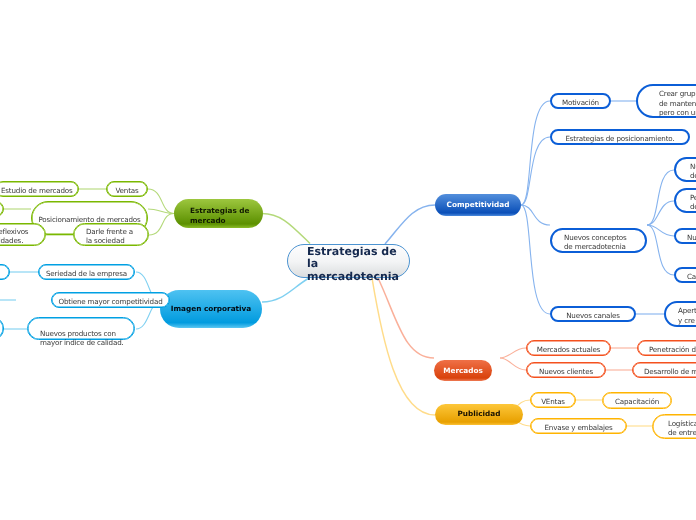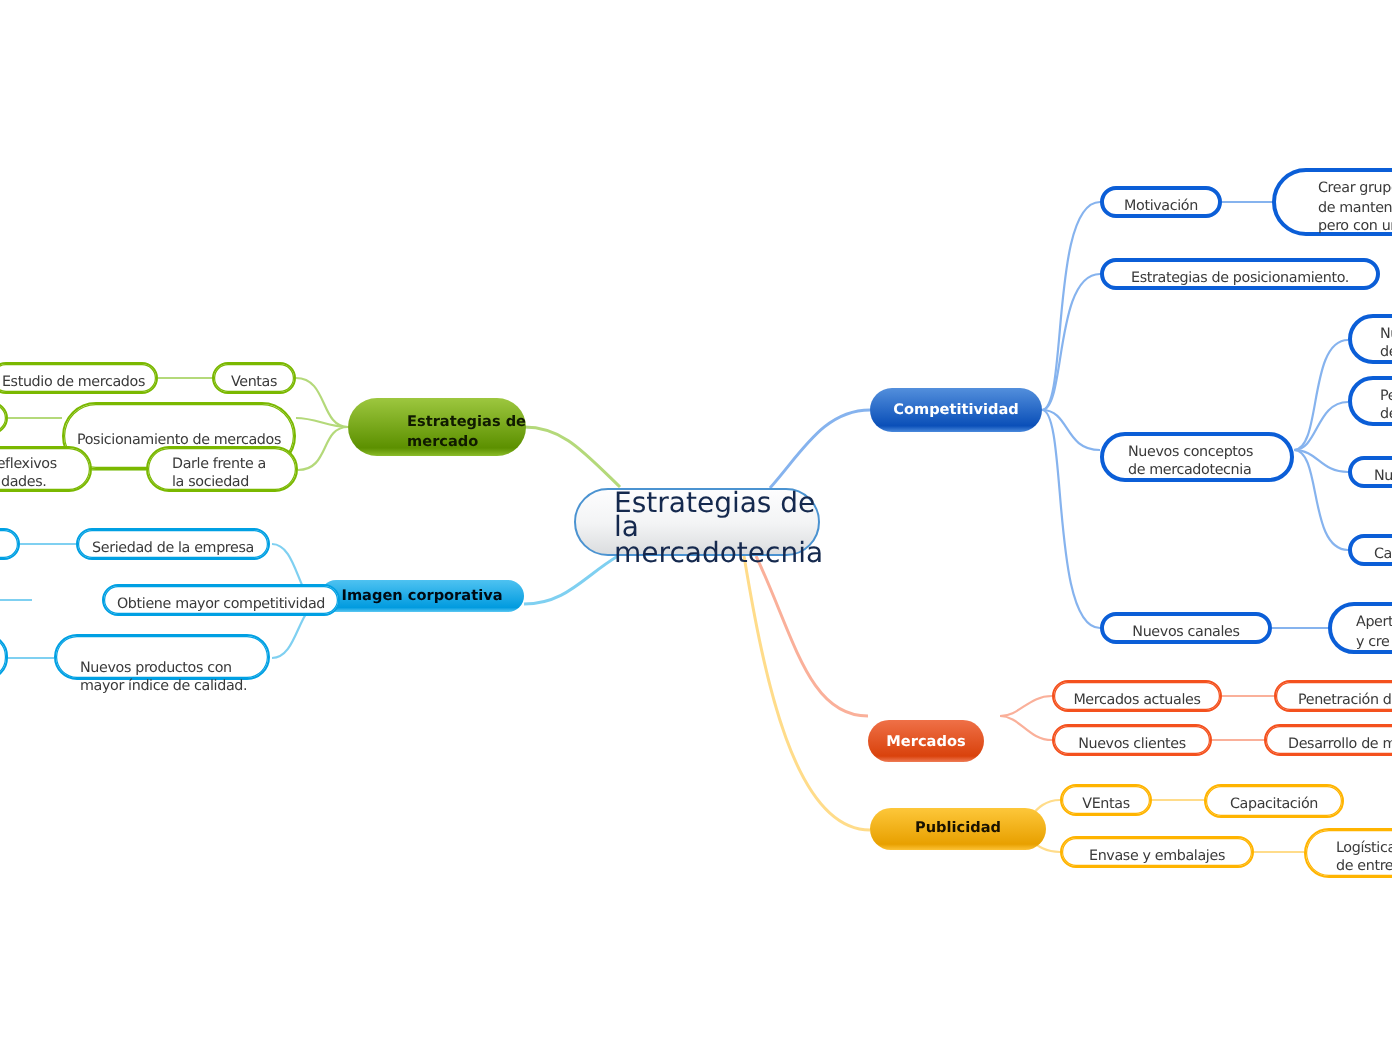--- a/index.html
+++ b/index.html
@@ -15,25 +15,25 @@
         justify-content:center;text-align:right;white-space:pre-line;
         font-size:7.15px;letter-spacing:-0.18px;line-height:9.5px;color:#3a3a3a;
         border-style:solid;background:#fff;border-radius:22px;}
   .node.ml{justify-content:flex-start;text-align:left;}
   .node>span{position:relative;top:1.5px;}
 
   .pill{position:absolute;box-sizing:border-box;display:flex;align-items:center;
         justify-content:center;text-align:center;white-space:pre-line;
         font-weight:bold;font-size:7.3px;letter-spacing:0px;line-height:10px;
         border-radius:22px;}
-  .pill.ml{justify-content:flex-end;text-align:left;}
+  .pill.ml{justify-content:flex-start;text-align:left;}
 
   .central{position:absolute;box-sizing:border-box;display:flex;align-items:center;
-        justify-content:flex-start;text-align:left;white-space:pre-line;
-        font-weight:normal;font-size:14px;letter-spacing:0px;line-height:12.3px;
+        justify-content:flex-end;text-align:left;white-space:pre-line;
+        font-weight:bold;font-size:11px;letter-spacing:0px;line-height:12.3px;
         color:#15294e;border-radius:22px;border:1px solid #4b93d1;
         background:linear-gradient(180deg,#fdfdfe 0%,#f3f4f5 52%,#dbdddf 100%);}
 </style>
 </head>
 <body>
 
 <div id="stage">
   <svg id="links">
       <path d="M262,213.5 C281,213.5 291,225 310,243.5" fill="none" stroke="#b4d97a" stroke-width="1.5"></path>
       <path d="M262,302 C283,302 292,288 309,278" fill="none" stroke="#7fd0f1" stroke-width="1.5"></path>
@@ -74,34 +74,34 @@
 <div class="pill ml" style="padding-left: 16px; padding-top: 5px; left: 174px; top: 199px; width: 89px; height: 29px; color: rgb(16, 26, 0); background: linear-gradient(rgb(157, 199, 63) 0%, rgb(92, 144, 0) 86%, rgb(139, 188, 41) 100%);"><span>Estrategias de
 mercado</span></div>
     <div class="node" style="left: -5px; top: 181px; width: 83.5px; height: 16.2px; border-color: rgb(122, 184, 0); border-width: 1px; box-shadow: rgb(122, 184, 0) 0px 0px 0px 0.6px inset;"><span>Estudio de mercados</span></div>
     <div class="node" style="left: 106px; top: 181px; width: 42px; height: 16.2px; border-color: rgb(122, 184, 0); border-width: 1px; box-shadow: rgb(122, 184, 0) 0px 0px 0px 0.6px inset;"><span>Ventas</span></div>
     <div class="node" style="left: 31px; top: 201px; width: 117px; height: 34px; border-color: rgb(122, 184, 0); border-width: 1px; box-shadow: rgb(122, 184, 0) 0px 0px 0px 0.6px inset;"><span>Posicionamiento de mercados</span></div>
     <div class="node ml" style="padding-left: 12px; padding-top: 0.5px; left: -67px; top: 223px; width: 113px; height: 23px; border-color: rgb(122, 184, 0); border-width: 1px; box-shadow: rgb(122, 184, 0) 0px 0px 0px 0.6px inset;"><span>Pensamientos reflexivos
 sobre las necesidades.</span></div>
     <div class="node ml" style="padding-left: 12px; padding-top: 0.5px; left: 73px; top: 223px; width: 76px; height: 23px; border-color: rgb(122, 184, 0); border-width: 1px; box-shadow: rgb(122, 184, 0) 0px 0px 0px 0.6px inset;"><span>Darle frente a
 la sociedad</span></div>
     <div class="node" style="left: -18px; top: 201px; width: 22px; height: 16.2px; border-color: rgb(122, 184, 0); border-width: 1px; box-shadow: rgb(122, 184, 0) 0px 0px 0px 0.6px inset;"><span></span></div>
-    <div class="pill" style="left: 160px; top: 290px; width: 102px; height: 16px; color: rgb(0, 10, 18); background: linear-gradient(rgb(78, 194, 241) 0%, rgb(1, 155, 223) 86%, rgb(92, 200, 243) 100%);"><span>Imagen corporativa</span></div>
+    <div class="pill" style="left: 160px; top: 290px; width: 102px; height: 38px; color: rgb(0, 10, 18); background: linear-gradient(rgb(78, 194, 241) 0%, rgb(1, 155, 223) 86%, rgb(92, 200, 243) 100%);"><span>Imagen corporativa</span></div>
     <div class="node" style="left: 38px; top: 264px; width: 97px; height: 16.2px; border-color: rgb(0, 160, 227); border-width: 1px; box-shadow: rgb(0, 160, 227) 0px 0px 0px 0.6px inset;"><span>Seriedad de la empresa</span></div>
     <div class="node" style="left: 16px; top: 292px; width: 119px; height: 16.2px; border-color: rgb(0, 160, 227); border-width: 1px; box-shadow: rgb(0, 160, 227) 0px 0px 0px 0.6px inset; margin-left: 35px;"><span>Obtiene mayor competitividad</span></div>
     <div class="node ml" style="padding-left: 12px; padding-top: 16px; left: 27px; top: 317px; width: 108px; height: 23px; border-color: rgb(0, 160, 227); border-width: 1px; box-shadow: rgb(0, 160, 227) 0px 0px 0px 0.6px inset;"><span>Nuevos productos con
 mayor índice de calidad.</span></div>
     <div class="node" style="left: -14px; top: 264px; width: 24px; height: 16.2px; border-color: rgb(0, 160, 227); border-width: 1px; box-shadow: rgb(0, 160, 227) 0px 0px 0px 0.6px inset;"><span></span></div>
     <div class="node" style="left: -18px; top: 317px; width: 22px; height: 23px; border-color: rgb(0, 160, 227); border-width: 1px; box-shadow: rgb(0, 160, 227) 0px 0px 0px 0.6px inset;"><span></span></div>
     <div class="pill" style="left: 435px; top: 194px; width: 86px; height: 22px; color: rgb(255, 255, 255); background: linear-gradient(rgb(83, 143, 220) 0%, rgb(10, 79, 184) 86%, rgb(75, 138, 221) 100%);"><span>Competitividad</span></div>
     <div class="node" style="left: 550px; top: 93px; width: 61px; height: 16.2px; border-color: rgb(11, 94, 215); border-width: 2px;"><span>Motivación</span></div>
     <div class="node ml" style="padding-left: 21px; padding-top: 1.5px; left: 636px; top: 84px; width: 130px; height: 34px; border-color: rgb(11, 94, 215); border-width: 2px;"><span>Crear grupos de trabajo
 de mantenimiento
 pero con un enfoque</span></div>
     <div class="node" style="left: 550px; top: 129px; width: 140px; height: 16.2px; border-color: rgb(11, 94, 215); border-width: 2px;"><span>Estrategias de posicionamiento.</span></div>
-    <div class="node ml" style="padding-left: 12px; padding-top: 0.5px; left: 550px; top: 216px; width: 97px; height: 25px; border-color: rgb(11, 94, 215); border-width: 2px;"><span>Nuevos conceptos
+    <div class="node ml" style="padding-left: 12px; padding-top: 0.5px; left: 550px; top: 228px; width: 97px; height: 25px; border-color: rgb(11, 94, 215); border-width: 2px;"><span>Nuevos conceptos
 de mercadotecnia</span></div>
     <div class="node ml" style="padding-left: 14px; padding-top: 0.5px; left: 674px; top: 157px; width: 90px; height: 25px; border-color: rgb(11, 94, 215); border-width: 2px;"><span>Nuevos canales
 de distribución</span></div>
     <div class="node ml" style="padding-left: 14px; padding-top: 0.5px; left: 674px; top: 188px; width: 90px; height: 25px; border-color: rgb(11, 94, 215); border-width: 2px;"><span>Personalización
 de productos</span></div>
     <div class="node ml" style="padding-left: 11px; left: 674px; top: 228px; width: 90px; height: 16.2px; border-color: rgb(11, 94, 215); border-width: 2px;"><span>Nuevas tecnologías</span></div>
     <div class="node ml" style="padding-left: 11px; left: 674px; top: 267px; width: 90px; height: 16.2px; border-color: rgb(11, 94, 215); border-width: 2px;"><span>Calidad total</span></div>
     <div class="node" style="left: 550px; top: 306px; width: 86px; height: 16.2px; border-color: rgb(11, 94, 215); border-width: 2px;"><span>Nuevos canales</span></div>
     <div class="node ml" style="padding-left: 12px; padding-top: 0.5px; left: 664px; top: 301px; width: 60px; height: 26px; border-color: rgb(11, 94, 215); border-width: 2px;"><span>Apert
 y cre</span></div>

